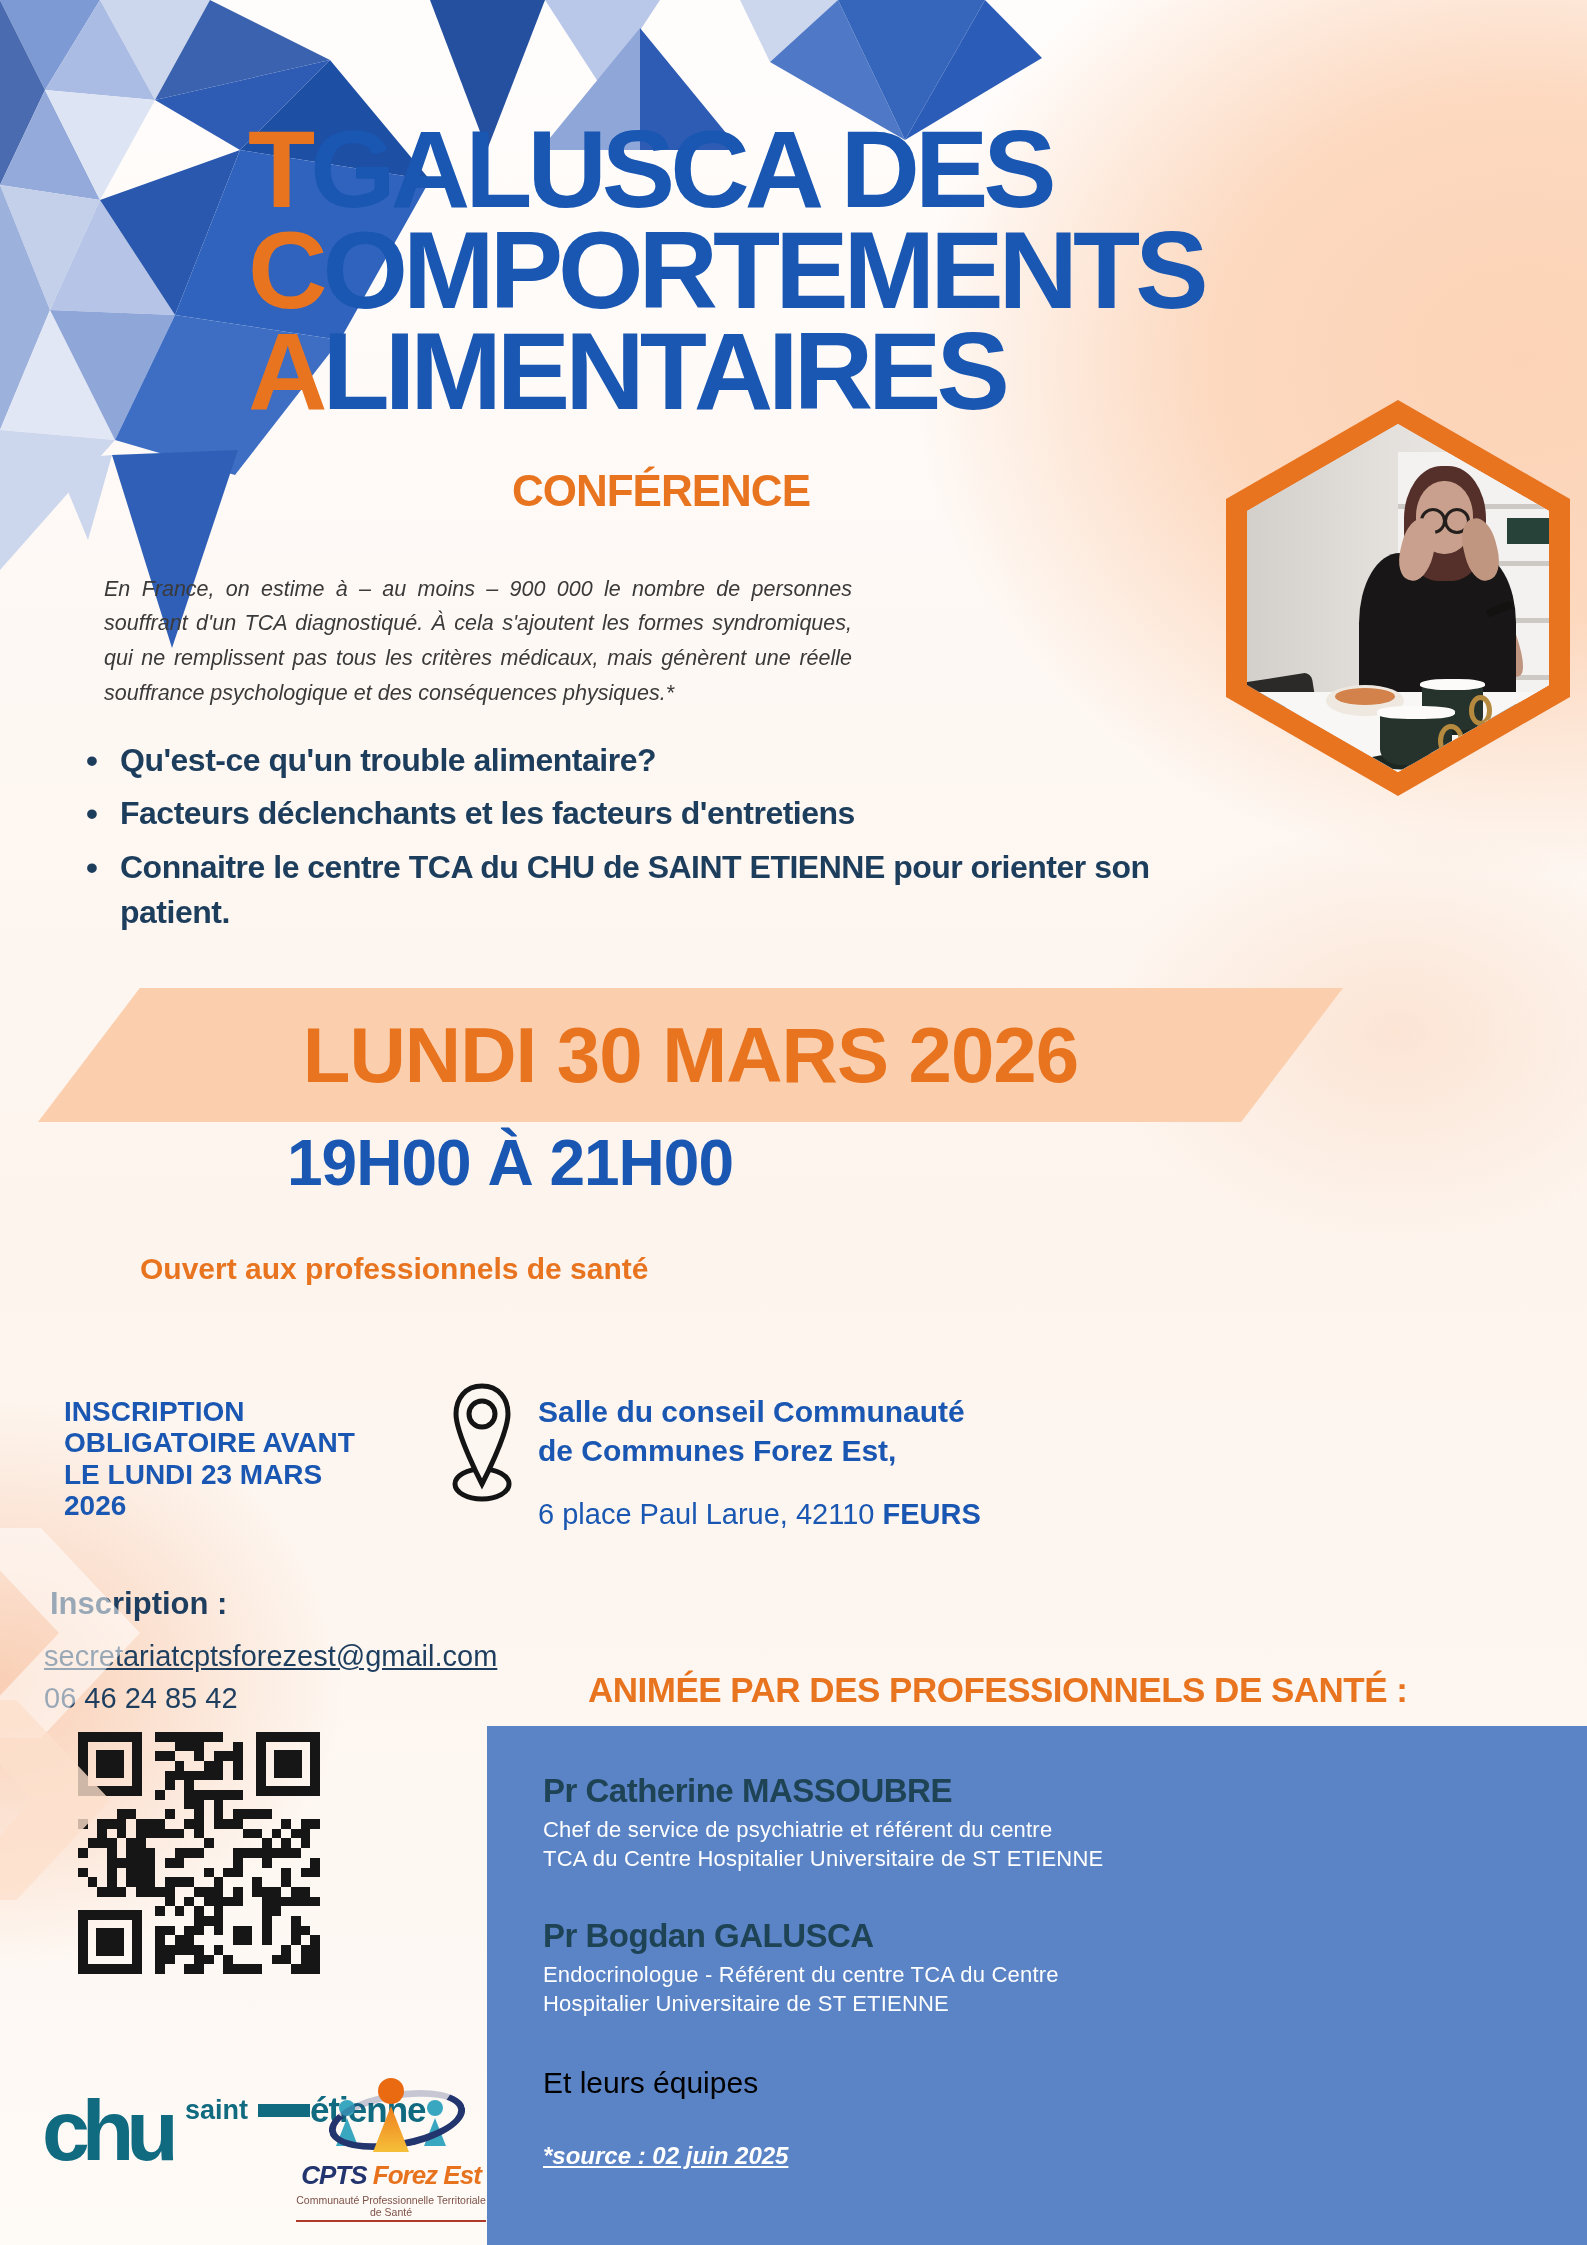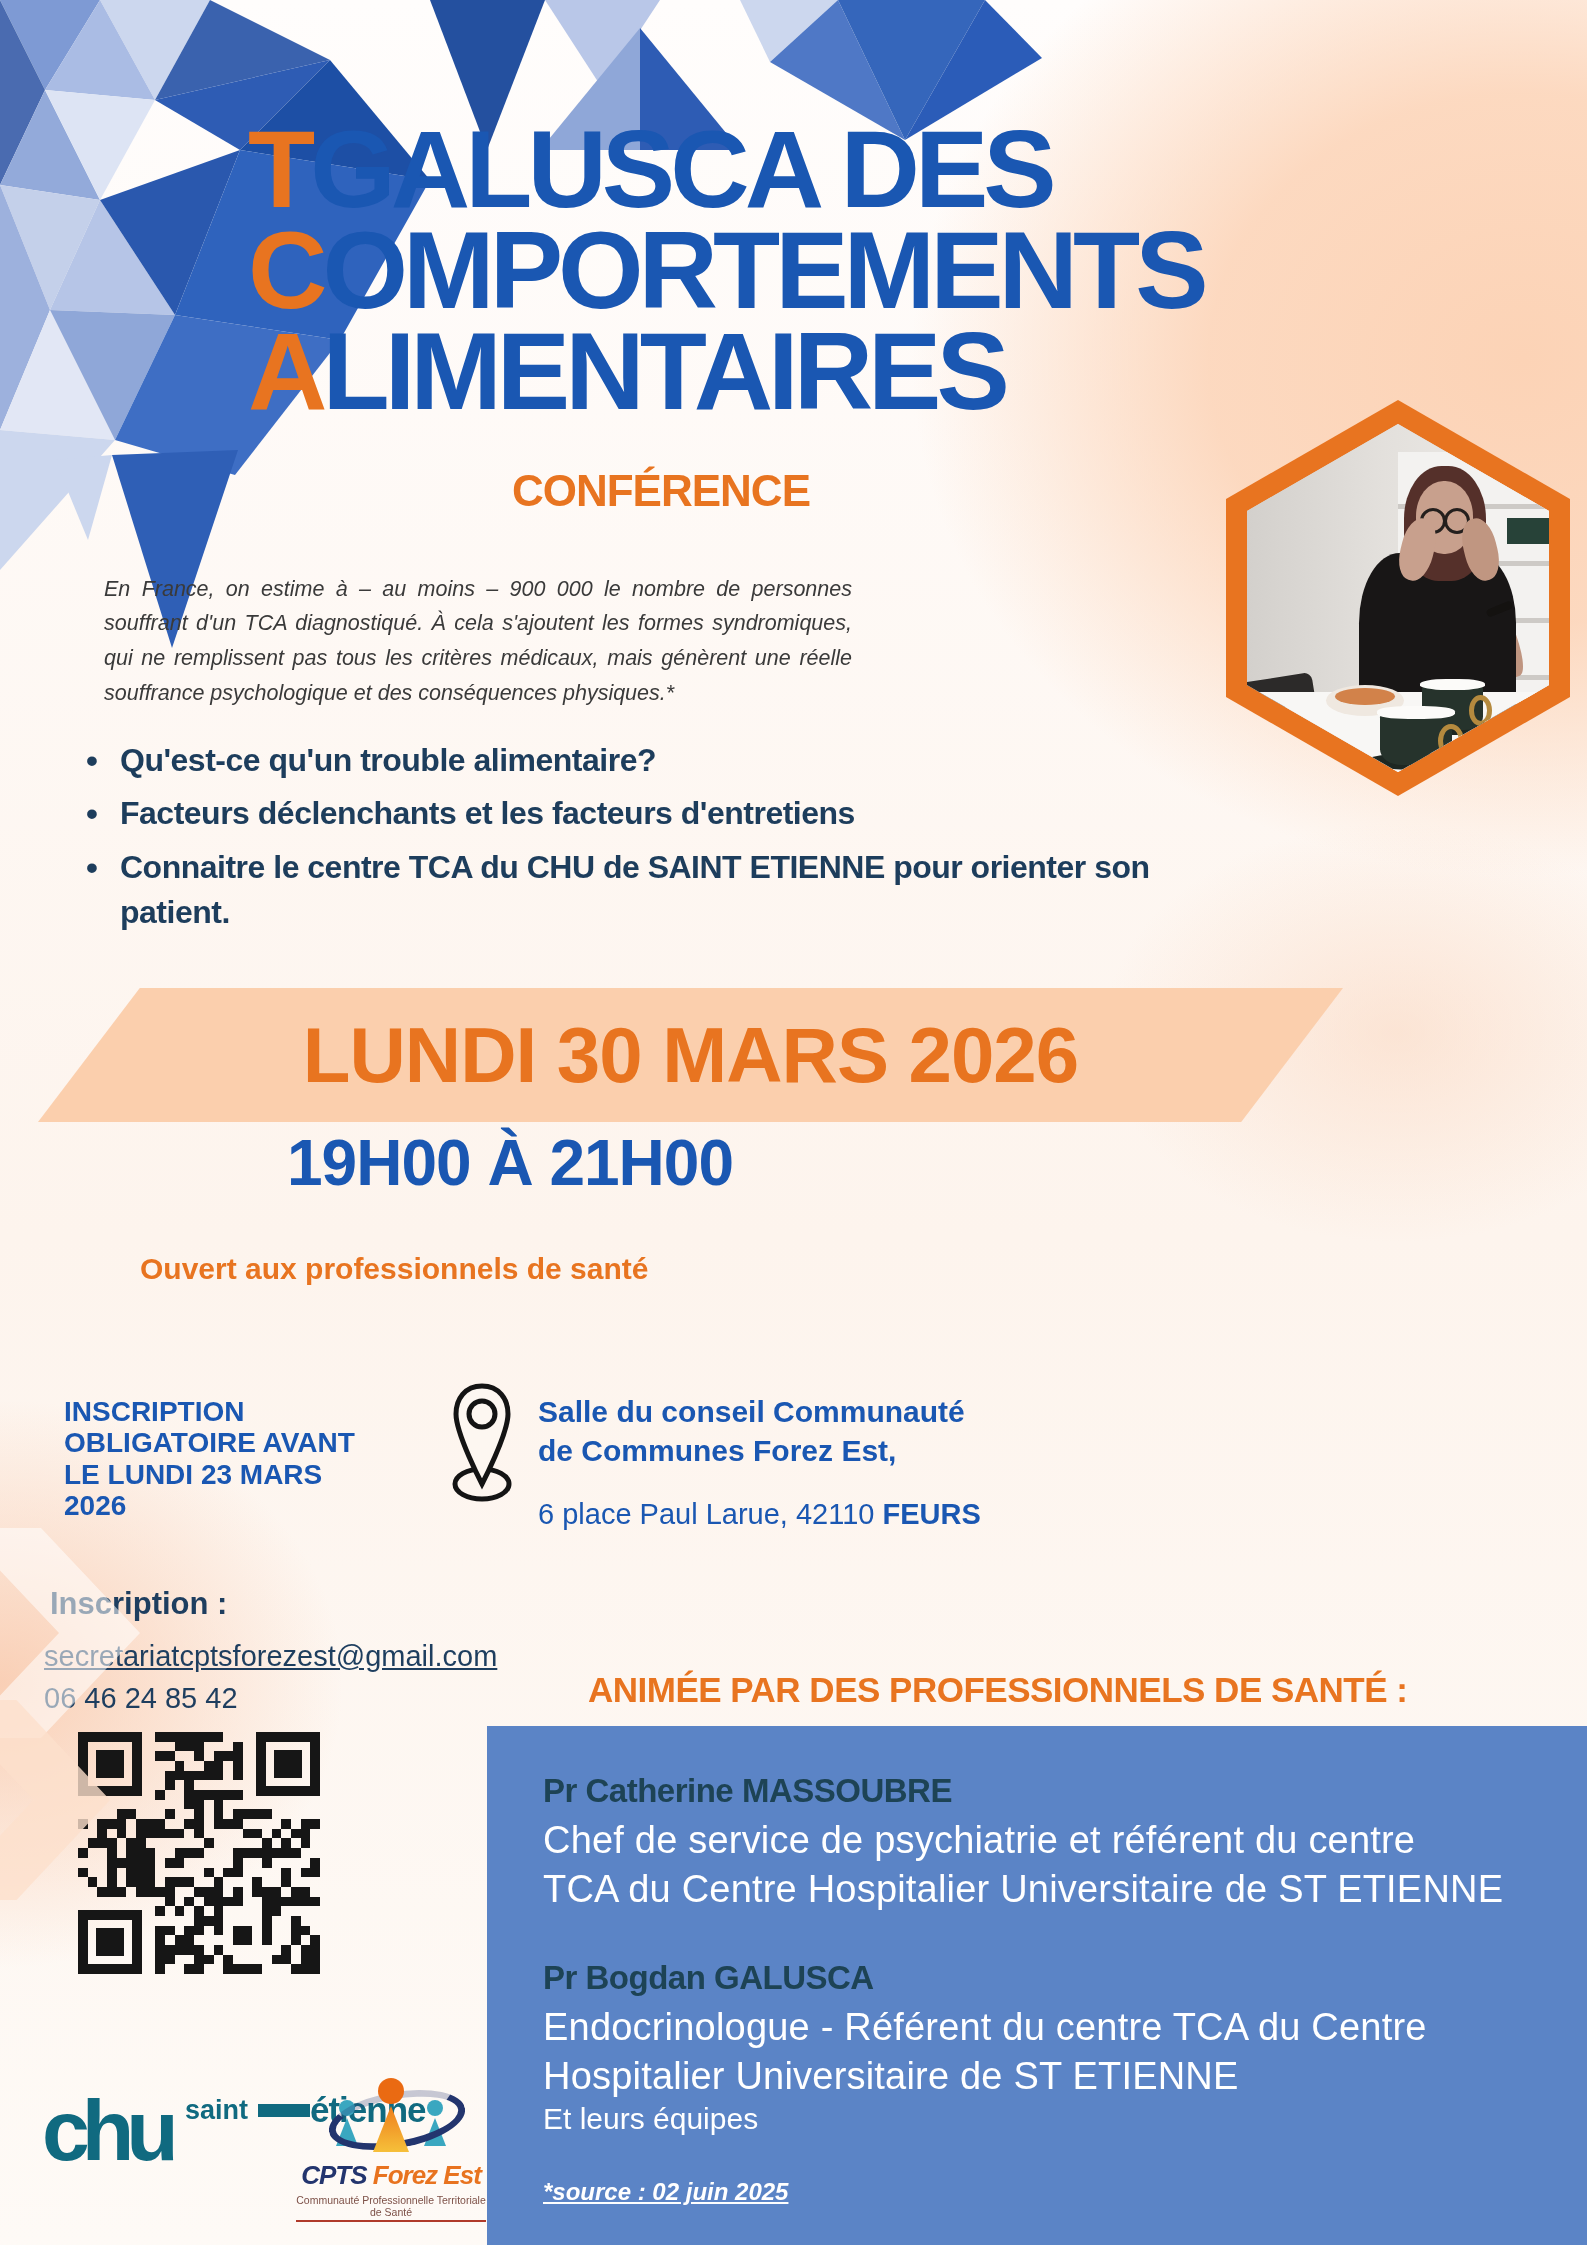--- a/index.html
+++ b/index.html
@@ -93,23 +93,23 @@
   .qf{position:absolute;width:64px;height:64px;border:10px solid #161616;box-sizing:border-box;}
   .qf::after{content:"";position:absolute;left:8px;top:8px;width:28px;height:28px;background:#161616;}
   .qf.tl{left:0;top:0;} .qf.tr{right:0;top:0;} .qf.bl{left:0;bottom:0;}
 
   
   .speakers-heading{position:absolute;left:588px;top:1670px;font-size:35px;font-weight:700;
     letter-spacing:-0.5px;color:#e87420;}
   .panel{position:absolute;left:487px;top:1726px;width:1100px;height:519px;background:#5b84c6;
     box-sizing:border-box;padding:46px 30px 0 56px;}
   .sp-name{font-size:33px;font-weight:700;color:#1d4355;letter-spacing:-0.5px;}
-  .sp-role{margin-top:6px;font-size:38px;color:#ffffff;line-height:1.3;letter-spacing:0.2px;}
+  .sp-role{margin-top:6px;font-size:22px;color:#ffffff;line-height:1.3;letter-spacing:0.2px;}
   .sp2{margin-top:44px;}
-  .sp-footer{font-size:30px;color:#ffffff;}
+  .sp-footer{margin-top:48px;font-size:30px;color:#000000;}
   .source{margin-top:42px;font-size:24px;font-weight:600;color:#ffffff;text-decoration:underline;font-style:italic;}
 
   
   .chev{position:absolute;clip-path:polygon(0 0,45% 0,100% 50%,45% 100%,0 100%,55% 50%);}
   .chev1{left:-40px;top:1528px;width:180px;height:210px;background:rgba(255,255,255,.55);}
   .chev2{left:-60px;top:1700px;width:170px;height:200px;background:rgba(252,224,204,.8);}
 
   .chu-logo{position:absolute;left:42px;top:2090px;display:flex;align-items:flex-start;color:#106a80;}
   .chu-word{font-size:86px;line-height:80px;font-weight:700;letter-spacing:-8px;}
   .chu-right{margin-left:14px;display:flex;flex-direction:row;}

